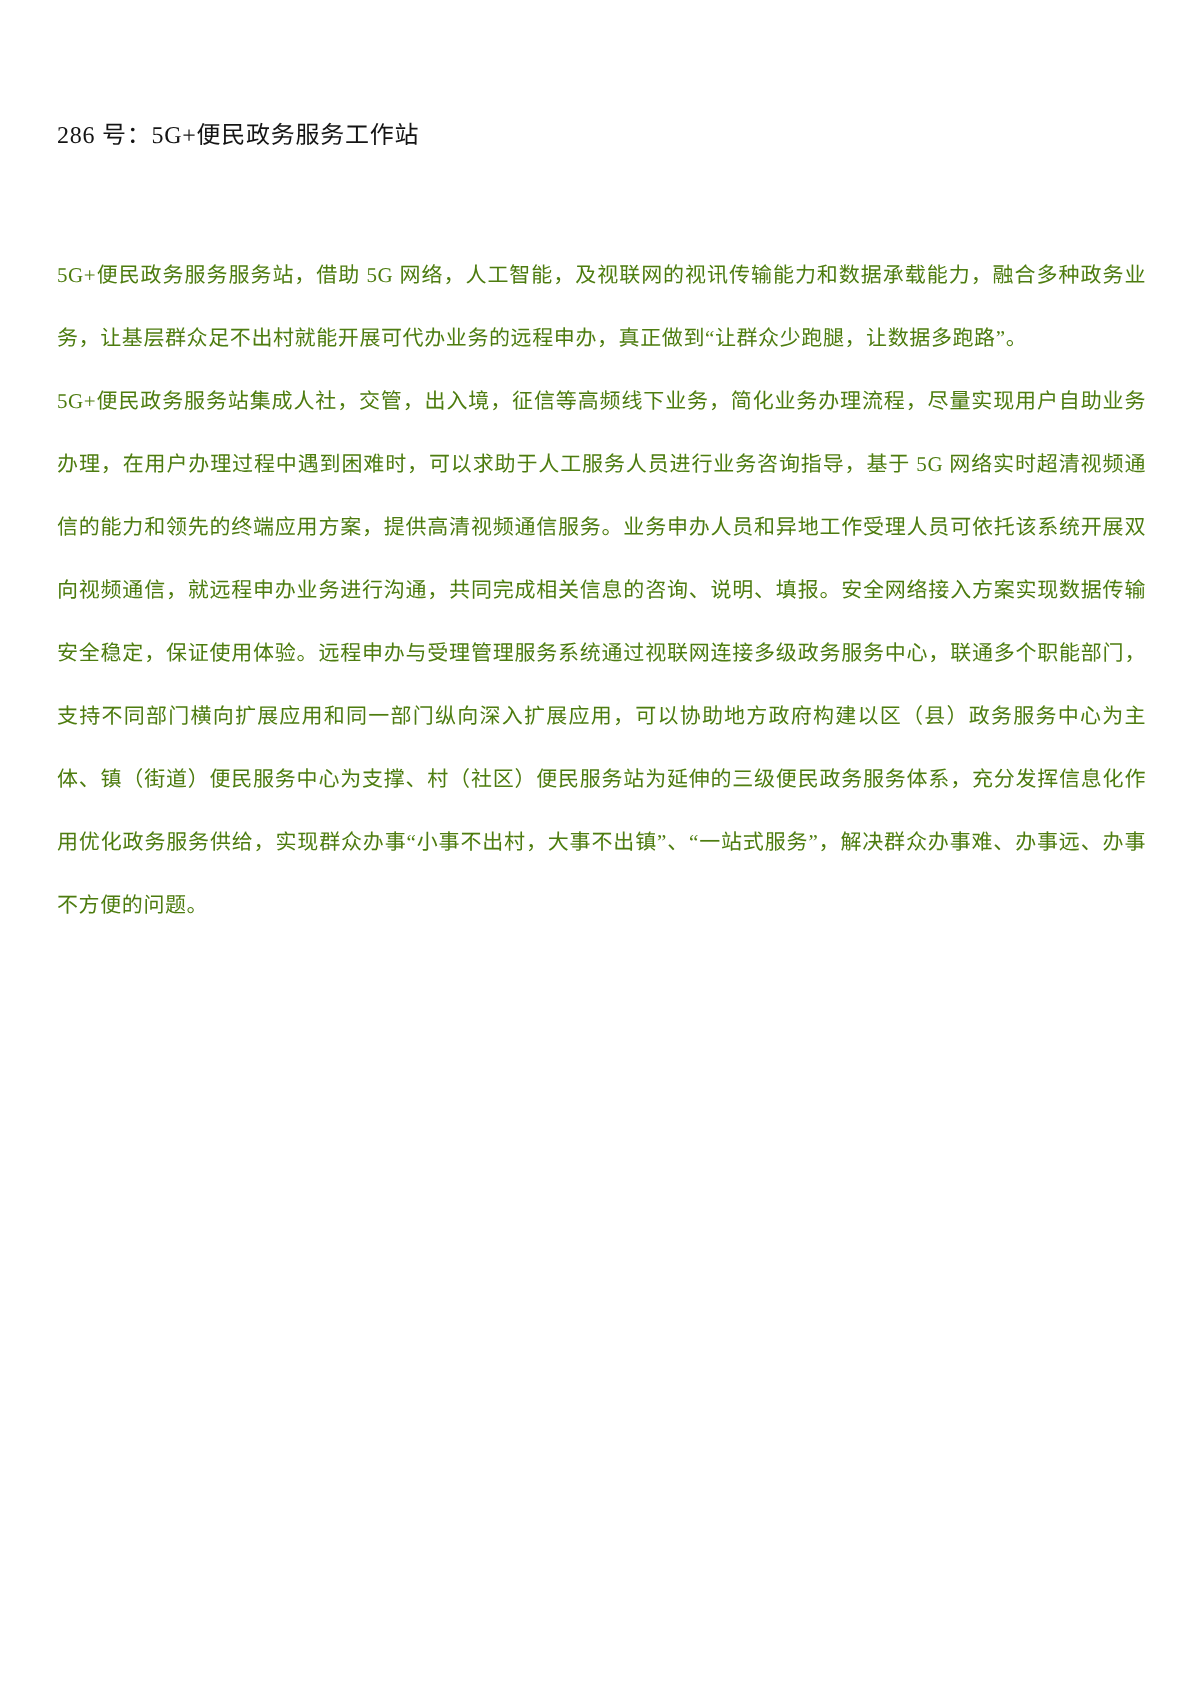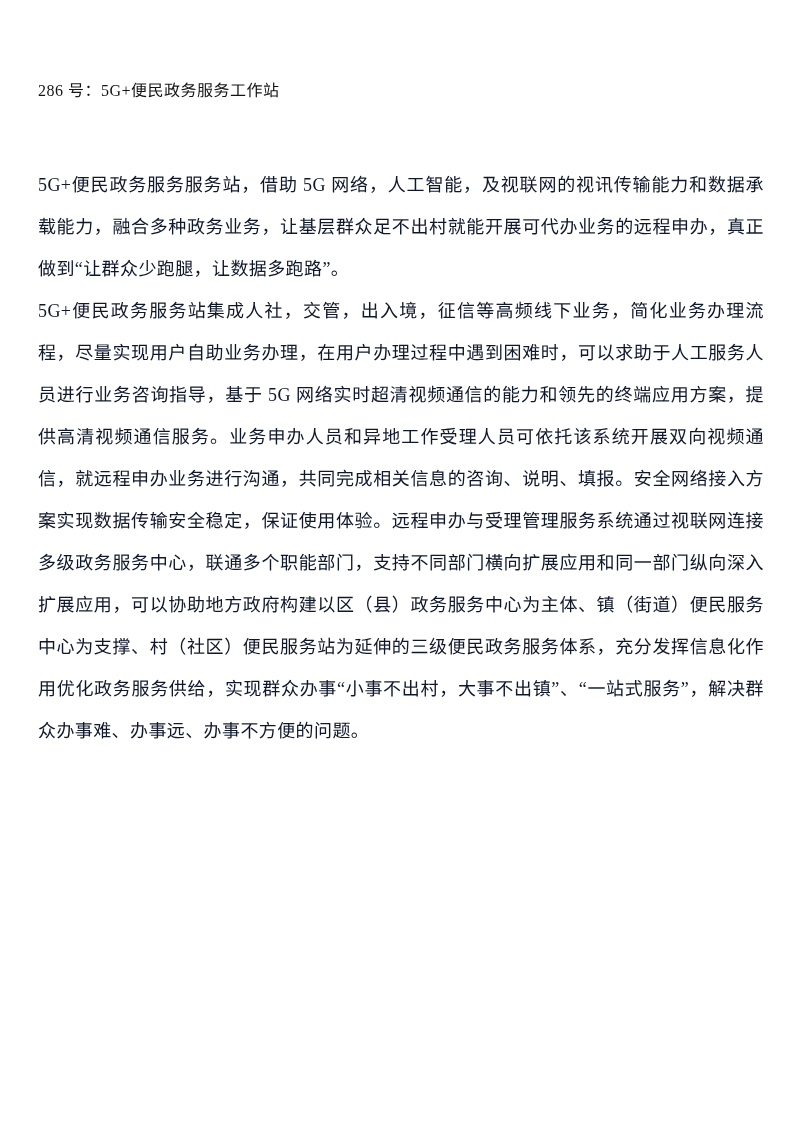--- a/index.html
+++ b/index.html
@@ -21,26 +21,26 @@
   }
   .doc-title {
     font-size: 16px;
     font-weight: normal;
     line-height: 22px;
     letter-spacing: 0.5px;
     color: #141414;
     margin-bottom: 62px;
   }
   .doc-body p {
-    font-size: 18px;
+    font-size: 14px;
     line-height: 42px;
     letter-spacing: 0.4px;
     text-align: justify;
     text-align-last: left;
-    color: #0f172a;
+    color: #4d7c0f;
     margin: 0;
   }
 </style>
 </head>
 <body>
 
 <div class="page">
   <div class="content">
     <h1 class="doc-title">286 号：5G+便民政务服务工作站</h1>
     <div class="doc-body">

